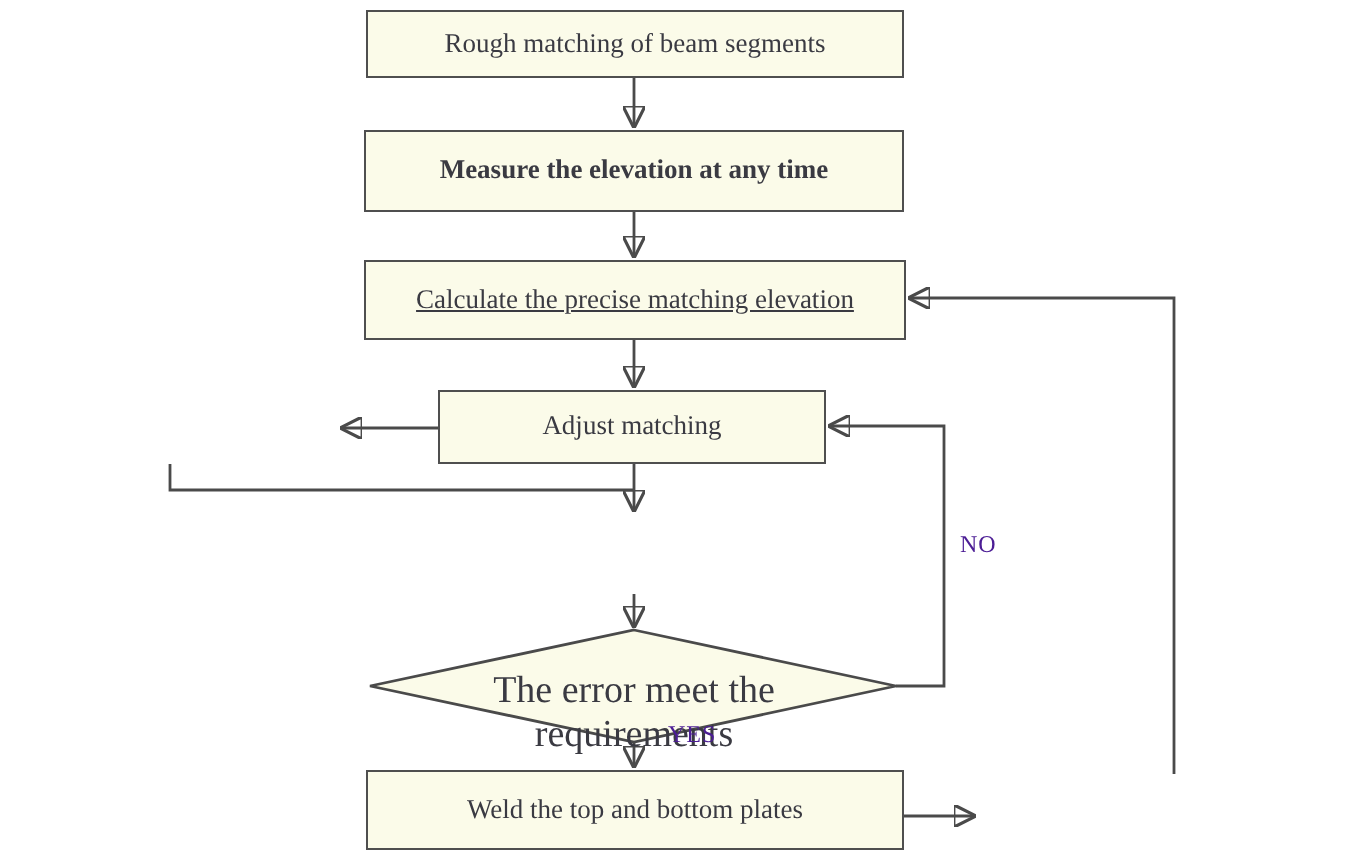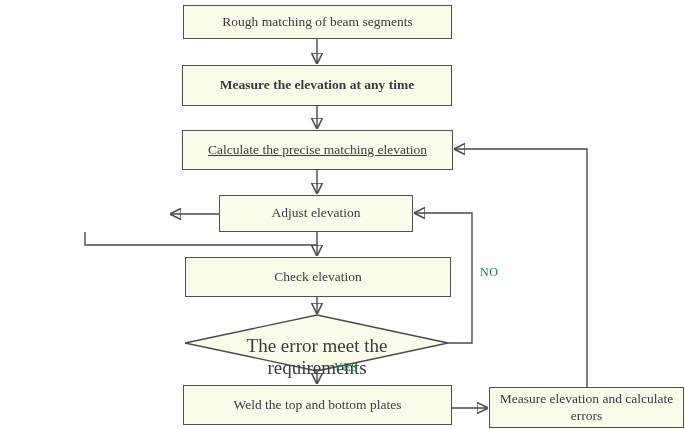--- a/index.html
+++ b/index.html
@@ -42,21 +42,21 @@
     justify-content: center;
     text-align: center;
     font-size: 13.5px;
     color: #3a3a42;
     line-height: 1.25;
     padding: 2px 6px;
   }
   .free-label {
     position: absolute;
     font-size: 12px;
-    color: #15803d;
+    color: #4c1d95;
     letter-spacing: 0.5px;
     font-family: Liberation Serif, serif;
   }
   .diamond-label {
     position: absolute;
     left: 197px;
     top: 335px;
     width: 240px;
     text-align: center;
     font-size: 19px;
@@ -90,27 +90,25 @@
     <path d="M587,387 L587,149 L455,149" marker-end="url(#arrow)"></path>
   </svg>
 
   <div class="node" style="left:183px; top:5px; width:269px; height:34px;">Rough matching of beam segments</div>
 
   <div class="node" style="left:182px; top:65px; width:270px; height:41px;font-weight:bold;">Measure the elevation at any time</div>
 
   <div class="node" style="left:182px; top:130px; width:271px; height:40px;text-decoration:underline;">Calculate the precise matching elevation</div>
 
 
-  <div class="node" style="left:219px; top:195px; width:194px; height:37px;">Adjust elevation</div>
+  <div class="node" style="left:219px; top:195px; width:194px; height:37px;">Adjust matching</div>
 
-  <div class="node" style="left:185px; top:257px; width:266px; height:40px;">Check elevation</div>
 
   <div class="diamond-label">The error meet the requirements</div>
 
   <div class="node" style="left:183px; top:385px; width:269px; height:40px;">Weld the top and bottom plates</div>
 
-  <div class="node" style="left:489px; top:387px; width:195px; height:41px;">Measure elevation and calculate errors</div>
 
   <span class="free-label" style="left:334px; top:360px;">YES</span>
 
   <span class="free-label" style="left:480px; top:265px;">NO</span>
 
 </div>
 
 </body></html>

